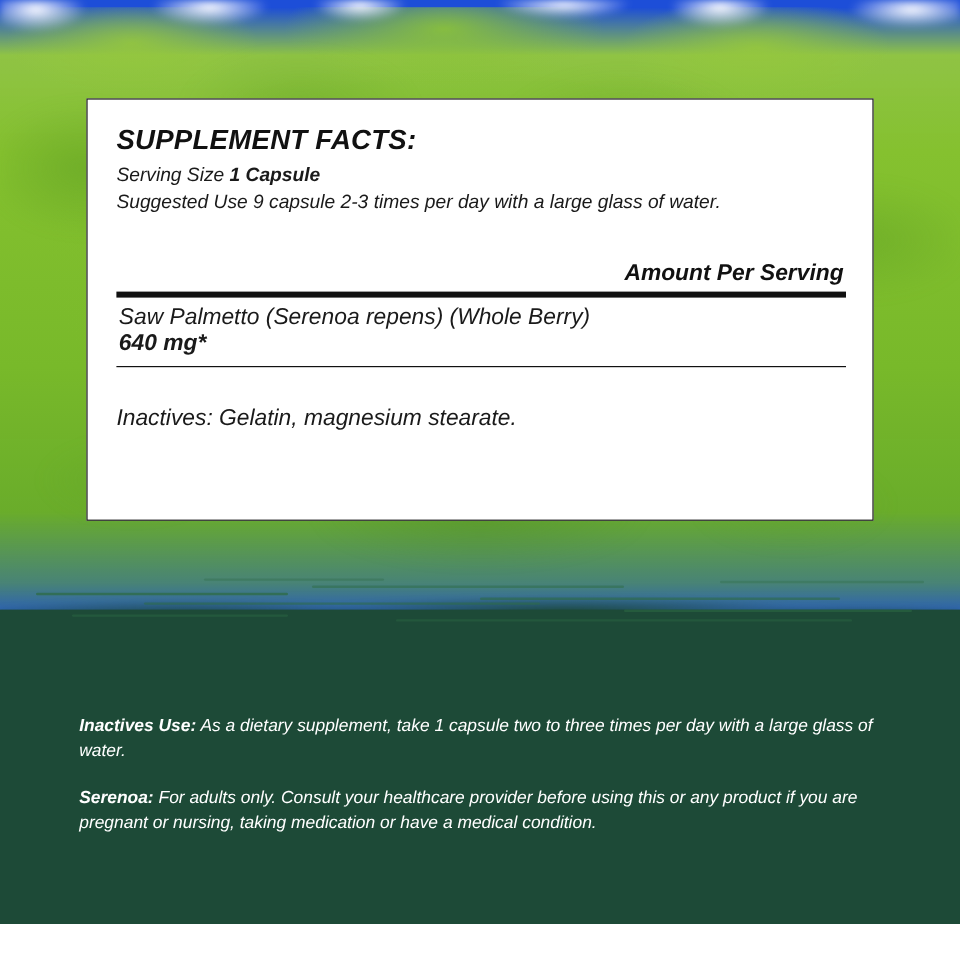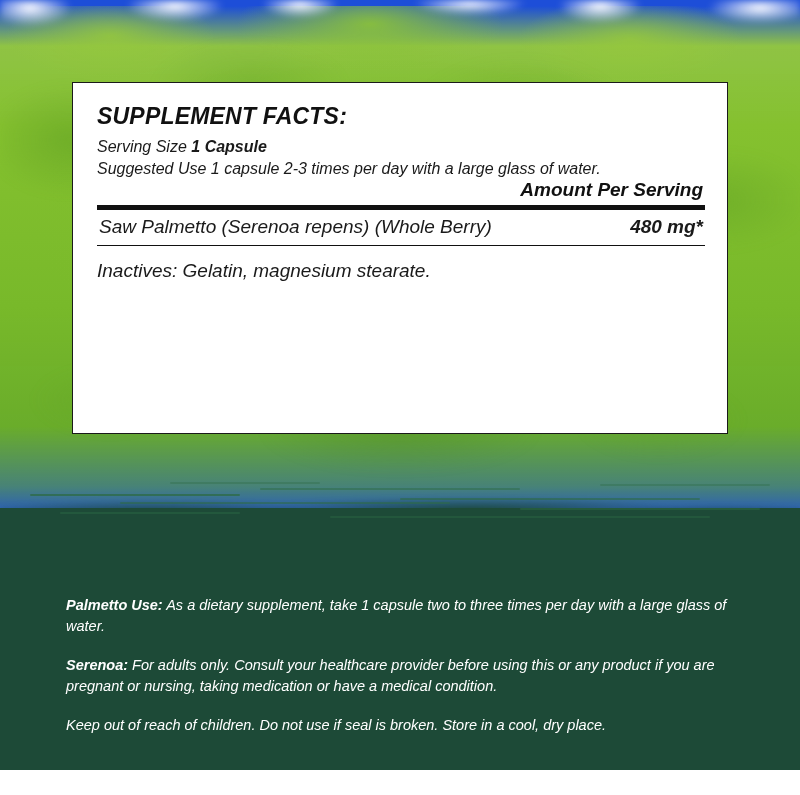--- a/index.html
+++ b/index.html
@@ -144,20 +144,21 @@
 
   .facts-line {
     font-size: 16px;
     color: #1a1a1a;
     line-height: 1.35;
     margin: 0;
   }
   .facts-line b { font-weight: bold; }
 
   .amount-header {
+    margin-top: 38px;
     text-align: right;
     font-size: 19px;
     font-weight: bold;
     color: #111;
     padding-right: 2px;
   }
 
   .rule-thick {
     height: 5px;
     background: #111;
@@ -165,25 +166,26 @@
   }
 
   .ingredient-row {
     display: flex;
     justify-content: space-between;
     align-items: baseline;
     font-size: 19px;
     color: #1a1a1a;
     padding: 6px 2px 7px 2px;
     border-bottom: 1px solid #111;
+    flex-direction: column;
   }
   .ingredient-amount { font-weight: bold; }
 
   .inactives {
-    margin-top: 14px;
+    margin-top: 32px;
     font-size: 19px;
     color: #1a1a1a;
   }
 
   .daily-value {
     margin-top: 24px;
     font-size: 19px;
     color: #1a1a1a;
   }
 
@@ -230,38 +232,37 @@
 
   <div class="facts-panel">
 
     <div class="facts-title">SUPPLEMENT FACTS:</div>
 
     <p class="facts-line">
       <span>Serving Size</span>
       <b>1 Capsule</b>
     </p>
 
-    <p class="facts-line">Suggested Use 1 capsule 2-3 times per day with a large glass of water.</p>
+    <p class="facts-line">Suggested Use 9 capsule 2-3 times per day with a large glass of water.</p>
 
     <div class="amount-header">Amount Per Serving</div>
 
     <div class="rule-thick"></div>
 
     <div class="ingredient-row">
       <span class="ingredient-name">Saw Palmetto (Serenoa repens) (Whole Berry)</span>
-      <span class="ingredient-amount">480 mg*</span>
+      <span class="ingredient-amount">640 mg*</span>
     </div>
 
     <div class="inactives">Inactives: Gelatin, magnesium stearate.</div>
 
   </div>
 
   <div class="bottom-text">
     <p class="bt-para">
-      <span class="bt-label">Palmetto Use:</span><span> As a dietary supplement, take 1 capsule two to three times per day with a large glass of water.</span>
+      <span class="bt-label">Inactives Use:</span><span> As a dietary supplement, take 1 capsule two to three times per day with a large glass of water.</span>
     </p>
     <p class="bt-para">
       <span class="bt-label">Serenoa:</span><span> For adults only. Consult your healthcare provider before using this or any product if you are pregnant or nursing, taking medication or have a medical condition.</span>
     </p>
-    <p class="bt-para">Keep out of reach of children. Do not use if seal is broken. Store in a cool, dry place.</p>
   </div>
 
 </div>
 
 </body></html>

